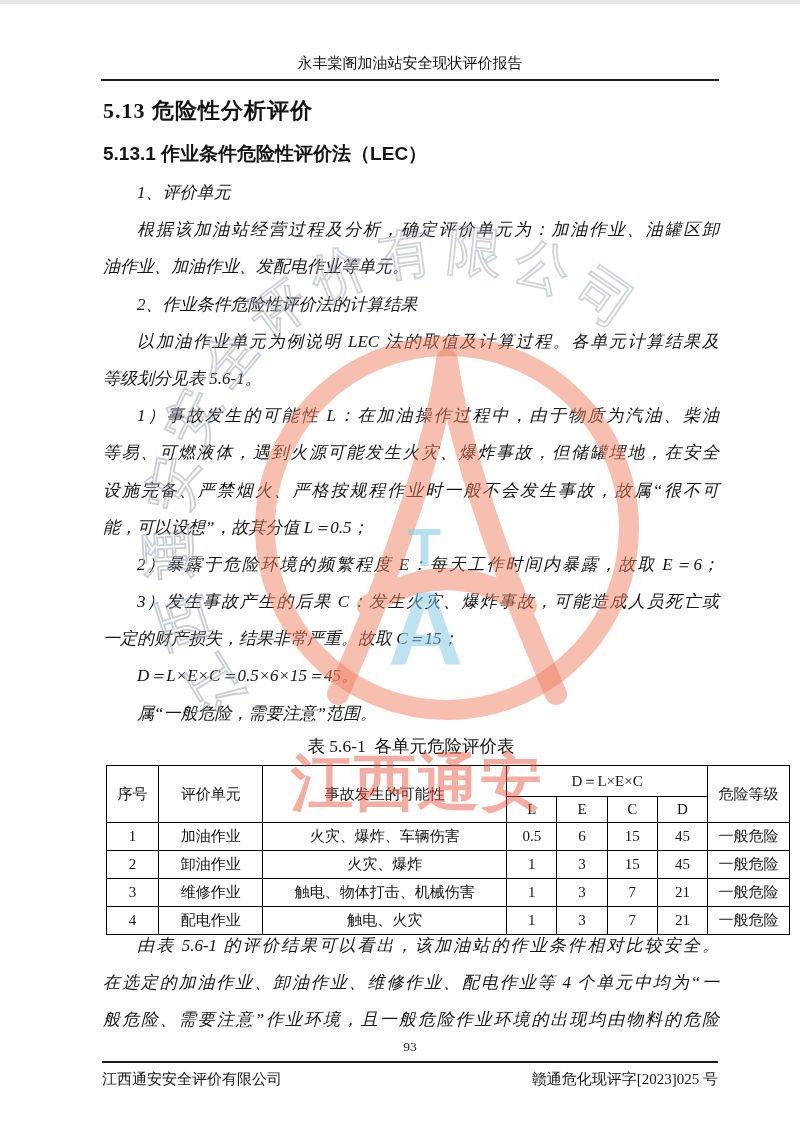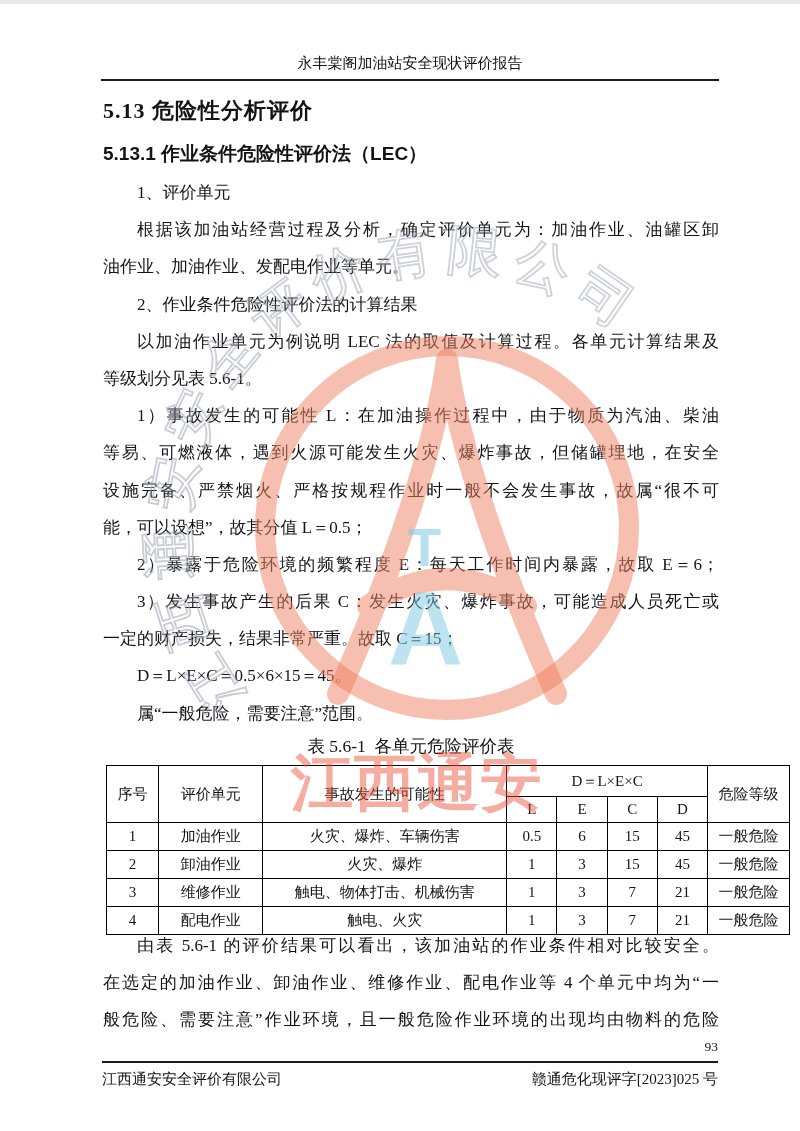--- a/index.html
+++ b/index.html
@@ -12,33 +12,33 @@
       font-size:15px;line-height:20px;padding-bottom:6px;border-bottom:2px solid #1c1c1c;}
   
   .h1{position:absolute;top:92px;left:103px;font-size:22px;font-weight:bold;letter-spacing:1px;
       font-family:"Liberation Serif","DejaVu Serif",serif;}
   .h2{position:absolute;top:137px;left:103px;font-size:19px;font-weight:bold;
       font-family:"Liberation Sans","DejaVu Sans",sans-serif;}
   
   .blk{position:absolute;left:103px;width:616px;font-size:17px;}
   .blk1{top:170px;}
   .blk2{top:923px;}
-  .ln{height:37.2px;line-height:37.2px;white-space:pre;}
+  .ln{height:37.2px;line-height:37.2px;white-space:pre;font-style:italic;}
   .ln.ind{padding-left:34px;}
   .ln.j{white-space:normal;text-align:justify;text-align-last:justify;}
   
   .tbl-title{position:absolute;top:726px;left:103px;width:616px;height:32px;line-height:32px;
       text-align:center;font-size:17.5px;white-space:pre;}
   table.hz{position:absolute;top:761px;left:106px;width:684px;border-collapse:collapse;
       table-layout:fixed;font-size:15px;}
   table.hz th,table.hz td{border:1px solid #000;text-align:center;vertical-align:middle;
       font-weight:normal;padding:0;overflow:hidden;white-space:nowrap;}
   tr.hr1 th{height:30px;} tr.hr2 th{height:25px;} tr.dr td{height:27px;}
   
-  .pagenum{position:absolute;top:1035px;left:102px;width:616px;text-align:right;font-size:13.5px;}
+  .pagenum{position:absolute;top:1035px;left:102px;width:616px;text-align:center;font-size:13.5px;}
   .foot{position:absolute;top:1057px;left:102px;width:616px;border-top:2px solid #1c1c1c;
       padding-top:7px;font-size:15px;}
   .foot .fl{float:left;} .foot .fr{float:right;}
   
   .wm{position:absolute;left:0;top:0;width:800px;height:1131px;pointer-events:none;z-index:6;}
   .wm-brand{position:absolute;left:291px;top:737px;font-size:62px;font-weight:bold;
       letter-spacing:1px;color:rgba(234,83,60,0.48);
       font-family:"Liberation Sans","DejaVu Sans",sans-serif;white-space:nowrap;}
   .content{position:relative;z-index:2;}
 </style>

